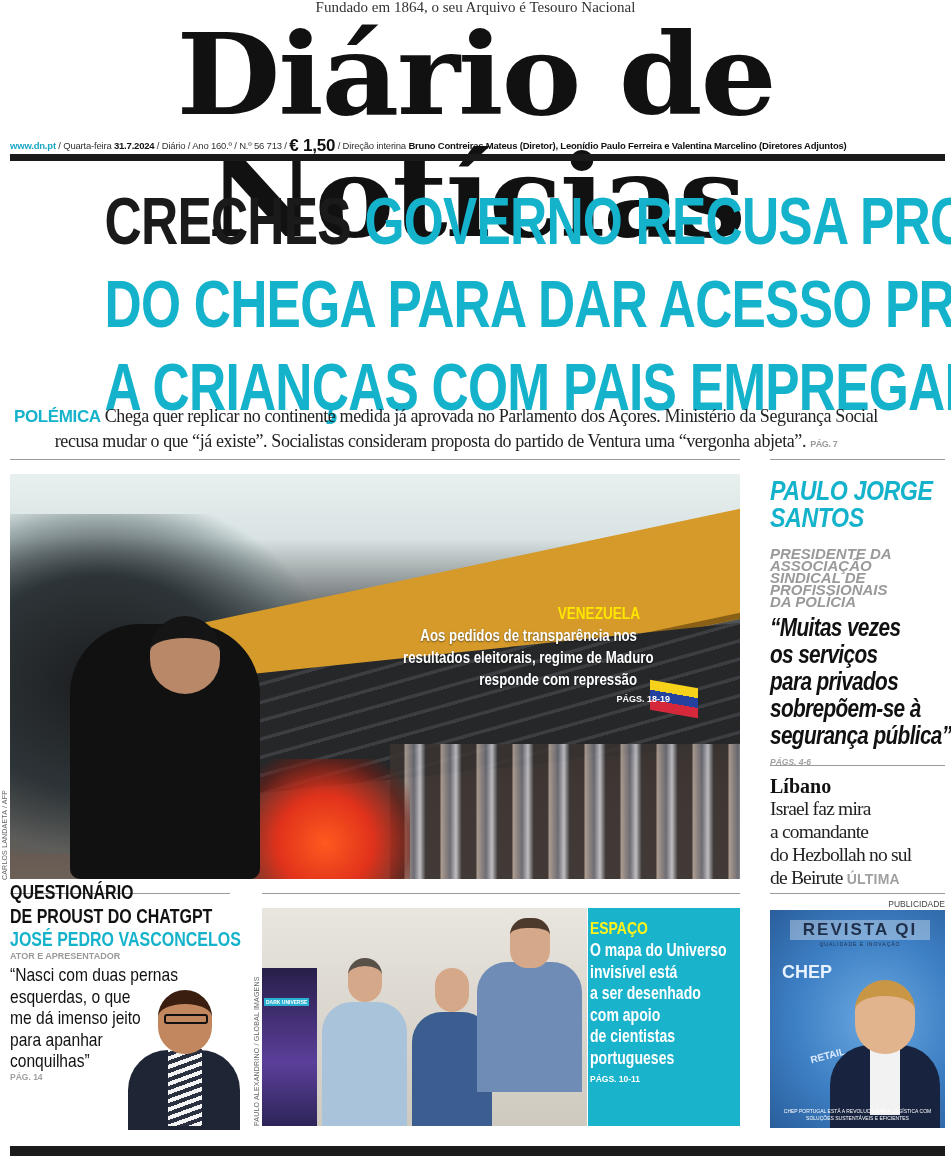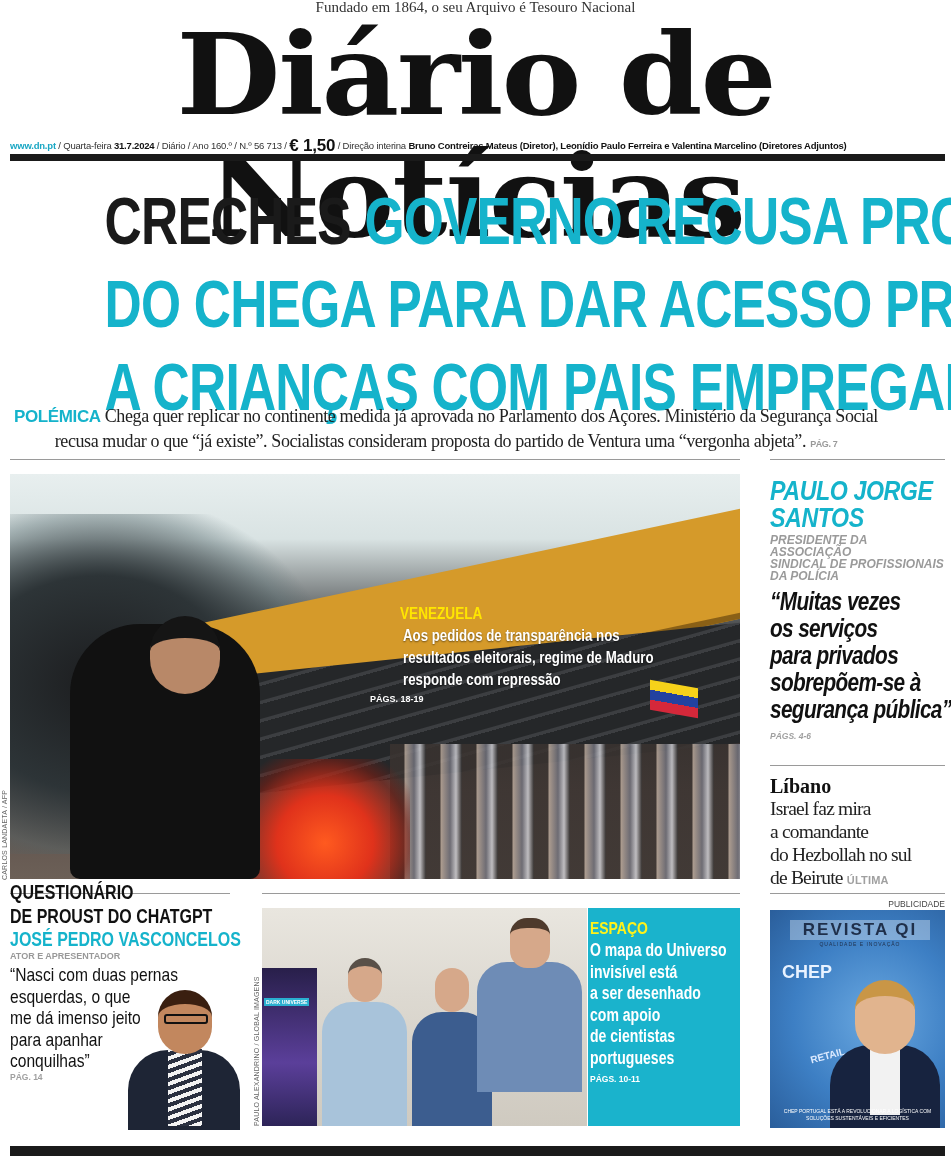--- a/index.html
+++ b/index.html
@@ -48,42 +48,42 @@
   .fire { position: absolute; left: 230px; top: 285px; width: 170px; height: 120px;
     background: radial-gradient(ellipse at 50% 70%, #ff5a1f 0%, #e0321b 40%, rgba(120,30,20,0.6) 70%, rgba(0,0,0,0) 85%); }
   .crowd { position: absolute; left: 380px; top: 270px; width: 360px; height: 135px;
     background: repeating-linear-gradient(90deg, #3a3330 0px, #3a3330 14px, #b9a89a 15px, #6f6f79 24px, #cfcfd4 30px, #2e2b2a 36px); opacity: 0.85; }
   .man { position: absolute; left: 60px; top: 150px; width: 190px; height: 255px; background: #111;
     border-radius: 70px 70px 10px 10px; }
   .man-head { position: absolute; left: 140px; top: 142px; width: 70px; height: 78px; background: #b88868; border-radius: 35px; border-top: 22px solid #151515; }
   .flag { position: absolute; left: 640px; top: 210px; width: 48px; height: 30px;
     background: linear-gradient(180deg, #f6d21a 0 33%, #2342a0 33% 66%, #d5283a 66% 100%); transform: skewY(10deg); }
 
-  .main-caption { position: absolute; top: 603px; left: 370px; width: 300px; text-align: left;
+  .main-caption { position: absolute; top: 603px; left: 370px; width: 300px; text-align: right;
     font-family: "Liberation Sans Narrow", "Liberation Sans", sans-serif; }
   .main-caption .k { display: block; color: #ffe600; font-weight: bold; font-size: 17px; line-height: 22px; transform: scaleX(0.8); }
   .main-caption .t { display: block; color: #fff; font-weight: bold; font-size: 17px; line-height: 22px;
     transform: scaleX(0.78); white-space: nowrap; text-shadow: 0 1px 2px rgba(0,0,0,0.5); }
   .main-caption .p { display: block; color: #fff; font-weight: bold; font-size: 9px; line-height: 16px; font-family: "Liberation Sans", sans-serif; }
 
   .credit-v { position: absolute; font-family: "Liberation Sans", sans-serif; font-size: 7px; color: #666;
     transform: rotate(-90deg); transform-origin: left top; white-space: nowrap; letter-spacing: 0.2px; }
 
   .side { position: absolute; left: 770px; width: 175px; font-style: italic; }
   .side .name { font-family: "Liberation Sans Narrow", "Liberation Sans", sans-serif; font-weight: bold;
     color: #15b3cb; font-size: 27px; line-height: 27px; letter-spacing: -0.5px; transform: scaleX(0.86); transform-origin: left; white-space: nowrap; }
-  .side .role { font-family: "Liberation Sans", sans-serif; font-weight: bold; color: #9a9a9a; font-size: 12px; line-height: 12px; margin-top: 2px; }
+  .side .role { font-family: "Liberation Sans", sans-serif; font-weight: bold; color: #9a9a9a; font-size: 15px; line-height: 12px; margin-top: 16px; }
   .side .quote { font-family: "Liberation Sans Narrow", "Liberation Sans", sans-serif; font-weight: bold;
     color: #111; font-size: 26px; line-height: 27px; letter-spacing: -0.8px; transform: scaleX(0.8); transform-origin: left; white-space: nowrap; margin-top: 6px; }
   .side .pg { font-family: "Liberation Sans", sans-serif; font-weight: bold; color: #a0a0a0; font-size: 8.5px; margin-top: 8px; }
 
   .lib { position: absolute; left: 770px; top: 775px; width: 178px; font-family: "Liberation Serif", serif; }
   .lib .k { font-weight: bold; font-size: 20px; line-height: 22px; color: #111; }
   .lib .t { font-size: 19.5px; line-height: 23px; color: #222; letter-spacing: -0.8px; }
-  .lib .pg { font-family: "Liberation Sans", sans-serif; font-weight: bold; color: #a0a0a0; font-size: 11px; letter-spacing: 0.2px; }
+  .lib .pg { font-family: "Liberation Sans", sans-serif; font-weight: bold; color: #a0a0a0; font-size: 14px; letter-spacing: 0.2px; }
 
   .pub-label { position: absolute; top: 899px; left: 770px; width: 175px; text-align: right;
     font-family: "Liberation Sans", sans-serif; font-size: 8.5px; color: #444; }
   .ad { position: absolute; top: 910px; left: 770px; width: 175px; height: 218px; overflow: hidden;
     background: radial-gradient(ellipse at 60% 50%, #6aa8e0 0%, #3d7fc4 55%, #2a5e9b 100%); }
   .ad .brand { position: absolute; top: 10px; left: 20px; width: 140px; text-align: center;
     font-family: "Liberation Sans", sans-serif; font-weight: bold; font-size: 17px; color: #1f2f4a; letter-spacing: 2px;
     background: rgba(255,255,255,0.35); }
   .ad .sub { position: absolute; top: 31px; left: 30px; width: 120px; text-align: center; font-size: 5px; color: #1f2f4a; font-family: "Liberation Sans", sans-serif; letter-spacing: 1px; }
   .ad .chep { position: absolute; top: 52px; left: 12px; font-family: "Liberation Sans", sans-serif; font-weight: bold; color: #e8f2ff; font-size: 18px; }

